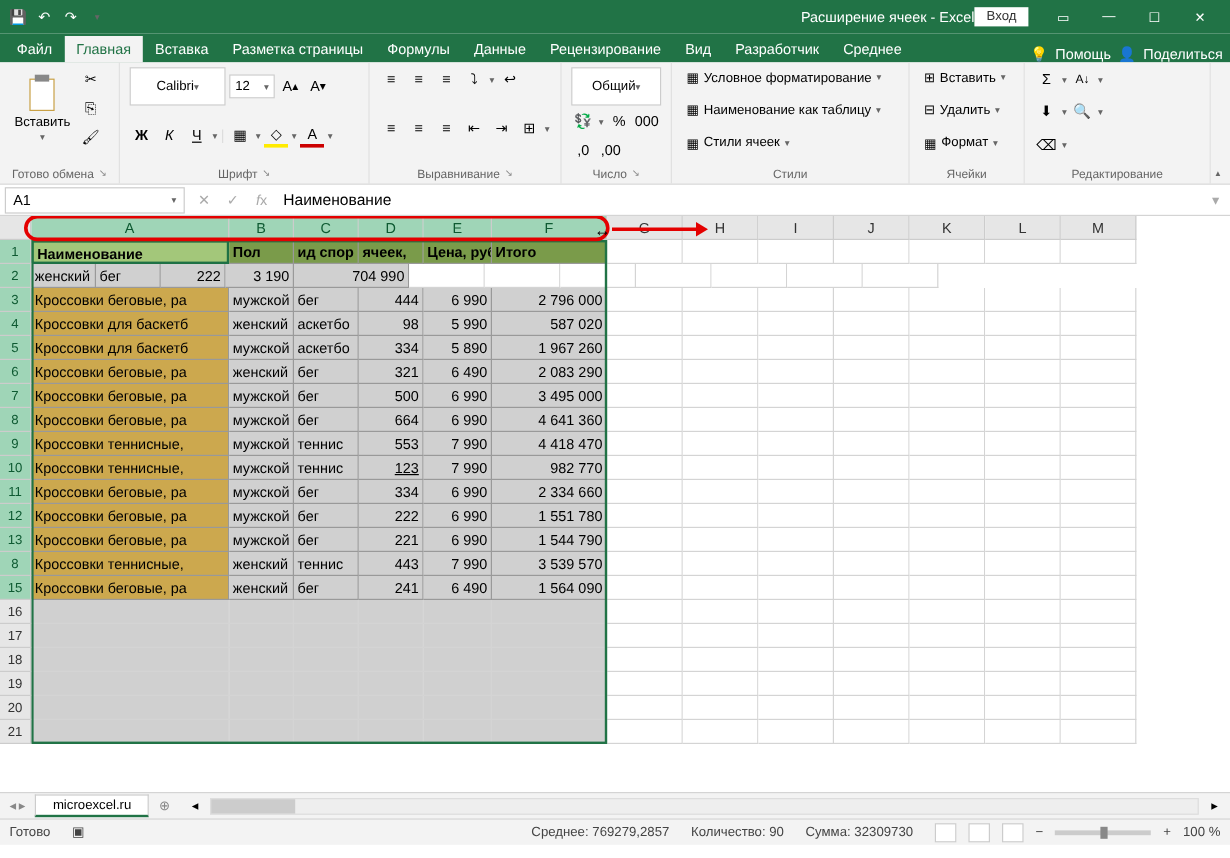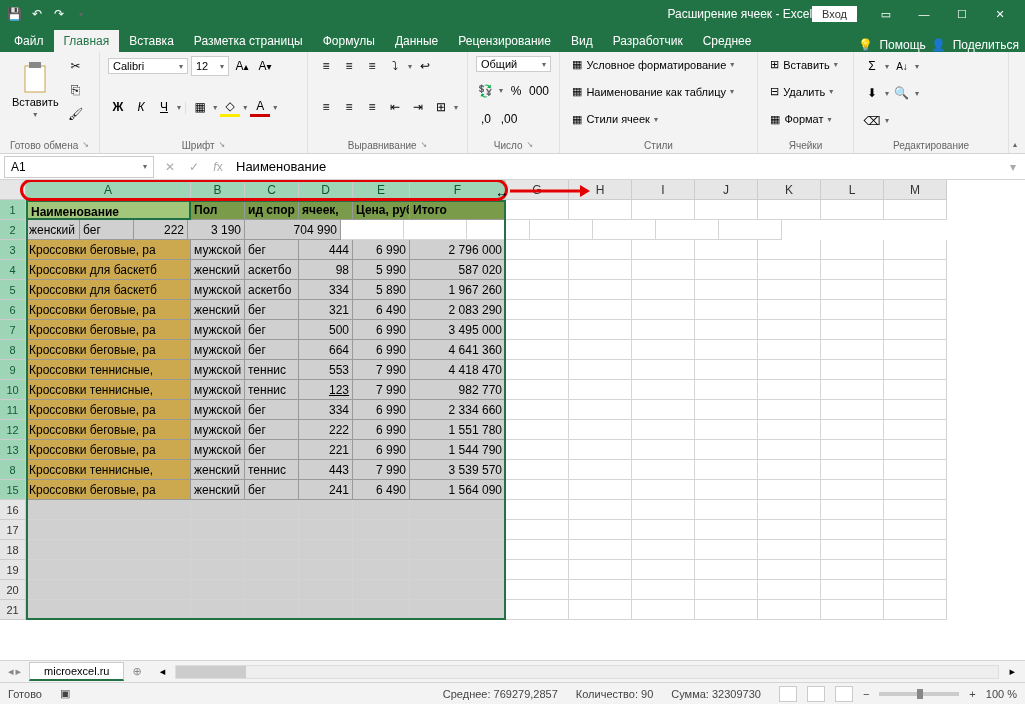--- a/index.html
+++ b/index.html
@@ -20,21 +20,21 @@
 .tab.active { background: #f3f3f3; color: #217346; }
 .tabs .right-tabs { margin-left: auto; display: flex; align-items: center; padding-right: 6px; gap: 6px; }
 
 
 .ribbon { height: 102px; background: #f3f3f3; border-bottom: 1px solid #d4d4d4; display: flex; }
 .ribbon-group { border-right: 1px solid #e1e1e1; padding: 4px 8px 2px; display: flex; flex-direction: column; justify-content: space-between; }
 .ribbon-group .label { font-size: 10px; color: #666; text-align: center; padding-top: 2px; display: flex; justify-content: center; gap: 4px; }
 .ribbon-group .label .dlg { font-size: 8px; color: #888; cursor: pointer; }
 .ribbon-row { display: flex; align-items: center; gap: 3px; }
 .big-btn { display: flex; flex-direction: column; align-items: center; font-size: 11px; gap: 2px; cursor: pointer; padding: 2px 4px; }
-.font-select { width: 80px; height: 16px; border: 1px solid #ccc; background: #fff; font-size: 11px; padding: 4px 4px; display: flex; align-items: center; justify-content: space-between; }
+.font-select { width: 80px; height: 16px; border: 1px solid #ccc; background: #fff; font-size: 11px; padding: 15px 4px; display: flex; align-items: center; justify-content: center; }
 .size-select { width: 38px; height: 20px; border: 1px solid #ccc; background: #fff; font-size: 11px; padding: 0 4px; display: flex; align-items: center; justify-content: space-between; }
 .icon-btn { width: 20px; height: 20px; display: flex; align-items: center; justify-content: center; font-size: 12px; cursor: pointer; }
 .icon-btn.bold { font-weight: bold; }
 .icon-btn.italic { font-style: italic; }
 .icon-btn.underline { text-decoration: underline; }
 .ribbon-item { display: flex; align-items: center; gap: 4px; font-size: 11px; cursor: pointer; padding: 2px 4px; white-space: nowrap; }
 
 
 .formula-bar { height: 26px; border-bottom: 1px solid #d4d4d4; display: flex; align-items: center; background: #fff; }
 .name-box { width: 150px; height: 22px; border: 1px solid #ccc; margin: 0 4px; padding: 0 6px; display: flex; align-items: center; justify-content: space-between; font-size: 12px; }

